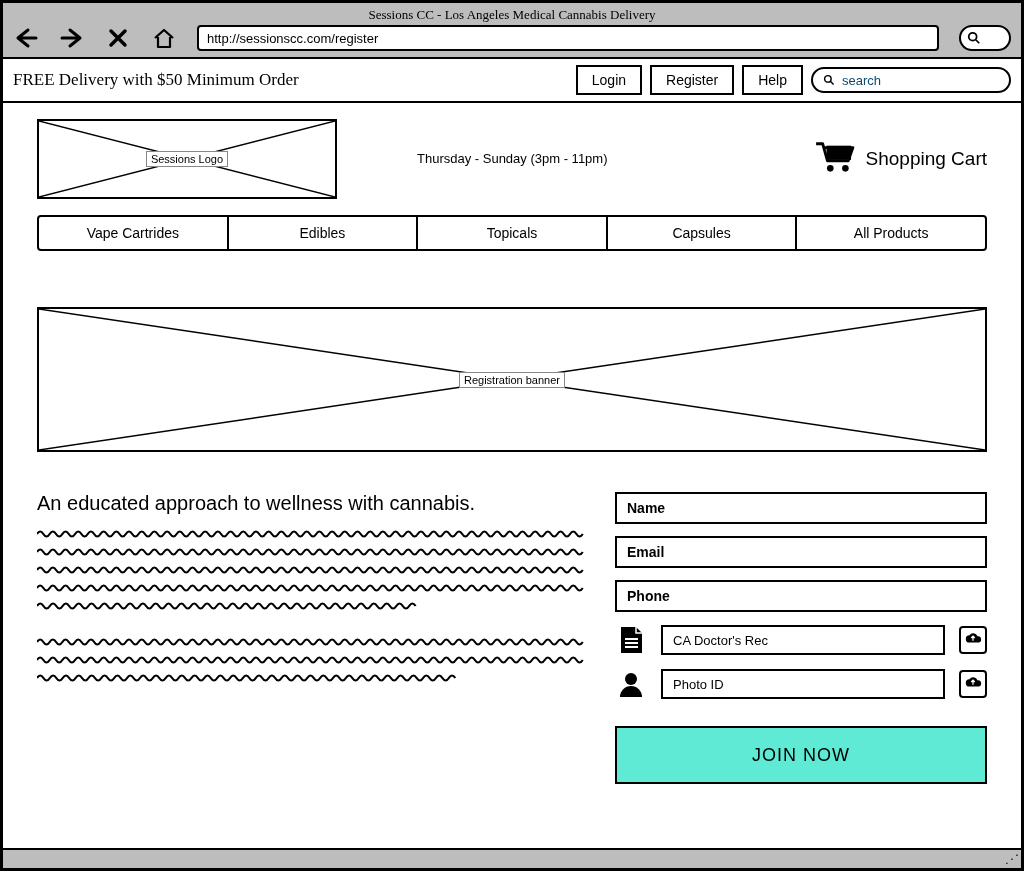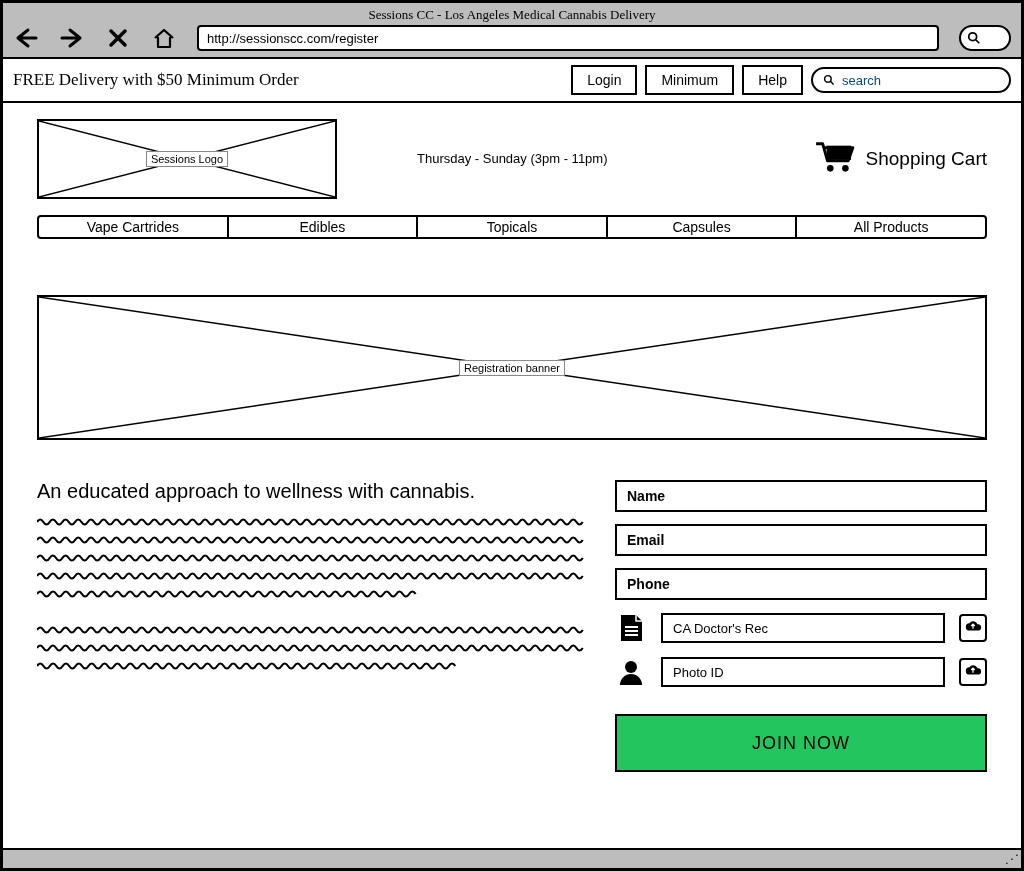--- a/index.html
+++ b/index.html
@@ -24,42 +24,42 @@
   .content-pad { padding:16px 34px 0; }
 
   .header-row { display:flex; align-items:center; gap:40px; margin-bottom:16px; }
   .logo-box { width:300px; height:80px; border:2px solid #000; position:relative; display:flex; align-items:center; justify-content:center; }
   .logo-box .x1, .logo-box .x2 { position:absolute; left:0; top:0; width:100%; height:100%; }
   .box-label { position:relative; background:#fff; border:1px solid #888; font-size:11px; padding:1px 4px; z-index:2; font-family:Arial,sans-serif; }
   .hours-block { font-size:13px; line-height:1.5; flex:1; padding-left:40px; font-family:Arial,sans-serif; }
   .cart-block { display:flex; align-items:center; gap:10px; font-size:19px; }
   .cart-block svg { width:42px; height:34px; }
 
-  .nav-tabs { display:flex; border:2px solid #000; border-radius:4px; height:24px; overflow:hidden; }
+  .nav-tabs { display:flex; border:2px solid #000; border-radius:4px; height:36px; overflow:hidden; }
   .nav-tab { flex:1; display:flex; align-items:center; justify-content:center; font-size:14px; border-right:2px solid #000; font-family:Arial,sans-serif; }
   .nav-tab:last-child { border-right:none; }
 
   .banner-box { margin-top:56px; height:145px; border:2px solid #000; position:relative; display:flex; align-items:center; justify-content:center; }
 
   .main-cols { display:flex; gap:28px; margin-top:40px; }
   .left-col { flex:1; }
   .left-col h2 { font-size:20px; font-weight:normal; margin-bottom:14px; }
   .scribble-block { margin-bottom:26px; }
   .scribble-line { height:10px; margin-bottom:8px; }
   .scribble-line svg { width:100%; height:10px; display:block; }
 
   .right-col { width:372px; display:flex; flex-direction:column; gap:12px; }
   .form-field { border:2px solid #000; height:32px; display:flex; align-items:center; padding:0 10px; font-size:14px; font-family:Arial,sans-serif;font-weight:bold; }
   .upload-row { display:flex; align-items:center; gap:14px; }
   .upload-row .icon-box { width:32px; height:32px; display:flex; align-items:center; justify-content:center; }
   .upload-row .icon-box svg { width:30px; height:30px; }
   .upload-field { flex:1; border:2px solid #000; height:30px; display:flex; align-items:center; padding:0 10px; font-size:13px; font-family:Arial,sans-serif; margin-left:0; }
   .upload-btn { width:28px; height:28px; border:2px solid #000; border-radius:4px; display:flex; align-items:center; justify-content:center; }
   .upload-btn svg { width:18px; height:14px; }
-  .join-btn { margin-top:14px; height:58px; border:2px solid #000; background:#22c55e; display:flex; align-items:center; justify-content:center; font-size:18px; letter-spacing:1px; }
+  .join-btn { margin-top:14px; height:58px; border:2px solid #000; background:#5eead4; display:flex; align-items:center; justify-content:center; font-size:18px; letter-spacing:1px; }
 
   .statusbar { position:absolute; left:0; right:0; bottom:0; height:20px; background:#bdbdbd; border-top:2px solid #000; }
   .statusbar .grip { position:absolute; right:4px; bottom:2px; font-size:12px; font-style:italic; }
 </style>
 </head>
 <body>
 
 <div class="browser-frame">
   <div class="browser-title">Sessions CC - Los Angeles Medical Cannabis Delivery</div>
   <div class="browser-toolbar">
@@ -91,21 +91,21 @@
           <circle cx="6.5" cy="6.5" r="4.5" stroke="#000" stroke-width="2" fill="none"></circle>
           <line x1="10" y1="10" x2="14" y2="14" stroke="#000" stroke-width="2"></line>
         </svg>
     </div>
   </div>
 
   <div class="page-area">
     <div class="util-bar">
       <div class="promo-text">FREE Delivery with $50 Minimum Order</div>
       <div class="util-btn">Login</div>
-      <div class="util-btn">Minimum</div>
+      <div class="util-btn">Register</div>
       <div class="util-btn">Help</div>
       <div class="util-search">
         <svg viewBox="0 0 16 16">
             <circle cx="6" cy="6" r="4" stroke="#000" stroke-width="1.8" fill="none"></circle>
             <line x1="9" y1="9" x2="13" y2="13" stroke="#000" stroke-width="1.8"></line>
           </svg>
         <span>search</span>
       </div>
     </div>
 

